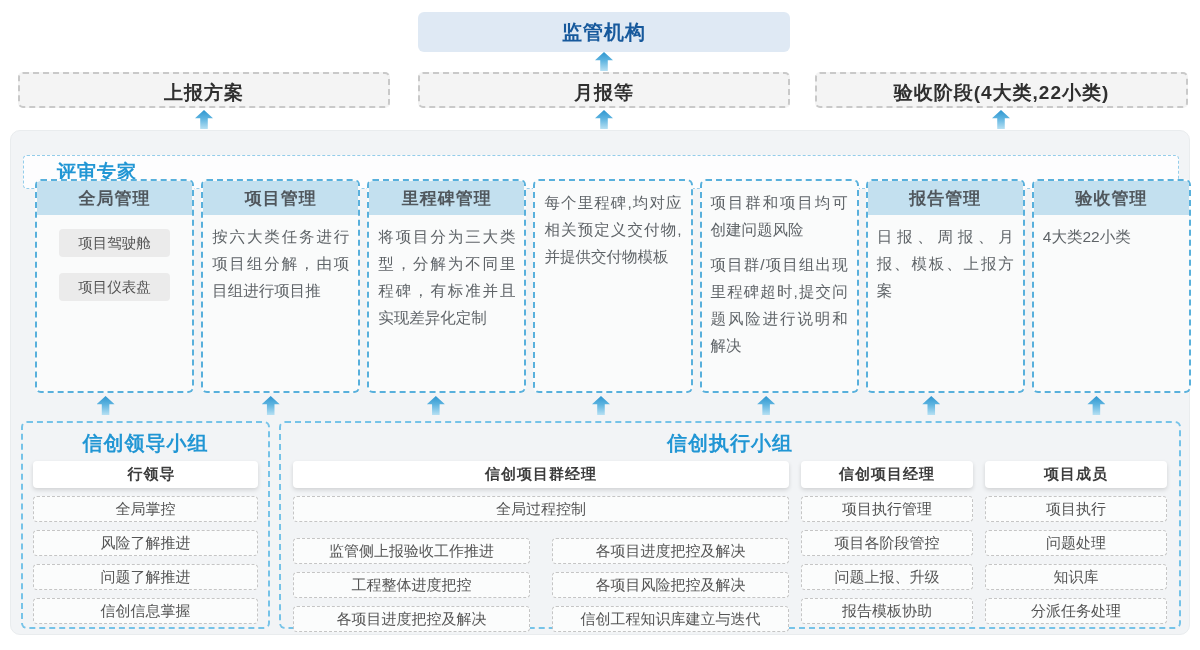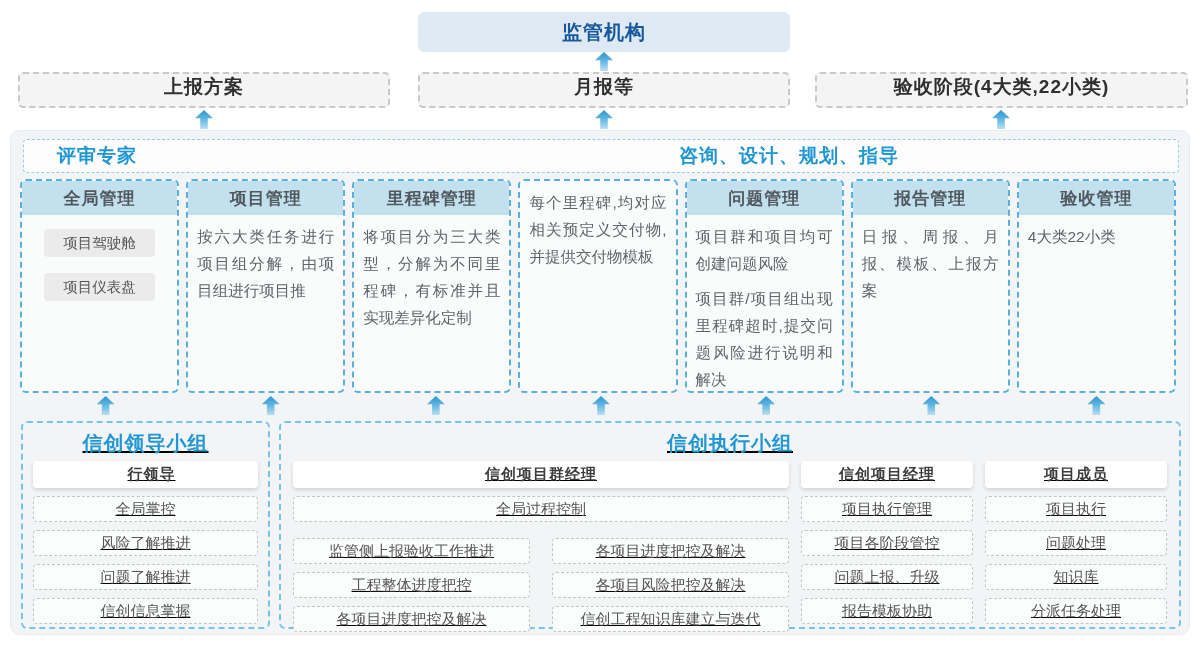--- a/index.html
+++ b/index.html
@@ -9,48 +9,48 @@
   }
   
   .reg-box{
     position:absolute;left:418px;top:12px;width:372px;height:40px;
     background:#dfe9f4;border-radius:6px;display:flex;align-items:center;justify-content:center;
     color:#17599c;font-weight:bold;font-size:20px;letter-spacing:1px;
   }
   .dash-box{
     position:absolute;top:72px;height:36px;background:#f4f4f4;
     border:2px dashed #c9c9c9;border-radius:5px;box-sizing:border-box;
-    display:flex;align-items:flex-start;justify-content:center;
+    display:flex;align-items:flex-end;justify-content:center;
     color:#2f2f2f;font-weight:bold;font-size:19px;letter-spacing:1px;
   }
   .b1{left:18px;width:372px}.b2{left:418px;width:372px}.b3{left:815px;width:373px}
   
   .arrow{
     width:18px;height:19px;
     background:linear-gradient(to bottom,#2d96d0 0%,#5eb4e0 45%,#b7e0f3 100%);
     clip-path:polygon(50% 0%,100% 44%,71% 44%,71% 100%,29% 100%,29% 44%,0% 44%);
   }
   .arrow.abs{position:absolute;}
   
   .panel{
     position:absolute;left:10px;top:130px;width:1180px;height:505px;
     background:#f2f4f6;border:1px solid #e9ecee;border-radius:10px;box-sizing:border-box;
   }
   .band{
-    position:absolute;left:12px;top:8px;width:1156px;height:34px;box-sizing:border-box;
+    position:absolute;left:12px;top:24px;width:1156px;height:34px;box-sizing:border-box;
     background:#fdfdfe;border:1px dashed #94cdea;border-radius:4px;
   }
   .band .blue-label{
     position:absolute;top:0;height:32px;display:flex;align-items:center;
     color:#2196d4;font-weight:bold;font-size:19px;letter-spacing:1px;
   }
   .band .l1{left:33px}
   .band .l2{left:655px}
   .cols{
-    position:absolute;left:9px;top:48px;width:1156px;height:214px;
+    position:absolute;left:24px;top:48px;width:1156px;height:214px;
     display:grid;grid-template-columns:repeat(7,1fr);gap:7px;
   }
   .col{
     border:2px dashed #58b0dc;border-radius:6px;background:#fafbfb;
     box-sizing:border-box;overflow:hidden;display:flex;flex-direction:column;
   }
   .col-header{
     height:34px;flex:0 0 34px;background:#c3e0ef;display:flex;align-items:center;justify-content:center;
     color:#50575d;font-weight:bold;font-size:17px;letter-spacing:1px;
   }
@@ -69,21 +69,21 @@
     position:absolute;left:12px;top:265px;width:1156px;height:22px;
     display:grid;grid-template-columns:repeat(7,1fr);
   }
   .arrows7 .cell{display:flex;align-items:flex-start;justify-content:center;}
   
   .groups{
     position:absolute;left:10px;top:290px;width:1160px;height:208px;
     display:flex;gap:9px;
   }
   .group{
-    border:2px dashed #76c3e8;border-radius:6px;box-sizing:border-box;height:208px;text-decoration:underline;
+    border:2px dashed #76c3e8;border-radius:6px;box-sizing:border-box;height:208px;
   }
   .g-leader{flex:0 0 249px;}
   .g-exec{flex:1;}
   .g-title{
     text-align:center;color:#2196d4;font-weight:bold;font-size:20px;
     letter-spacing:1px;margin-top:7px;line-height:26px;
   }
   .role{
     height:27px;background:#ffffff;border-radius:4px;box-shadow:0 2px 4px rgba(0,0,0,.14);
     display:flex;align-items:center;justify-content:center;
@@ -123,21 +123,20 @@
     <span>验收阶段(4大类,22小类)</span>
   </div>
   <div class="arrow abs" style="left:195px;top:110px;"></div>
   <div class="arrow abs" style="left:595px;top:110px;"></div>
   <div class="arrow abs" style="left:992px;top:110px;"></div>
 
   <div class="panel">
 
     <div class="band">
       <div class="blue-label l1">评审专家</div>
-      <div class="blue-label l2">咨询、设计、规划、指导</div>
     </div>
 
     <div class="cols">
 
       <div class="col">
         <div class="col-header">全局管理</div>
         <div class="col-body pills">
           <div class="pill">项目驾驶舱</div>
           <div class="pill">项目仪表盘</div>
         </div>
@@ -157,21 +156,20 @@
         </div>
       </div>
 
       <div class="col">
         <div class="col-body">
           <p>每个里程碑,均对应相关预定义交付物,并提供交付物模板</p>
         </div>
       </div>
 
       <div class="col">
-        <div class="col-header">问题管理</div>
         <div class="col-body">
           <p>项目群和项目均可创建问题风险</p>
           <p>项目群/项目组出现里程碑超时,提交问题风险进行说明和解决</p>
         </div>
       </div>
 
       <div class="col">
         <div class="col-header">报告管理</div>
         <div class="col-body">
           <p>日报、周报、月报、模板、上报方案</p>

